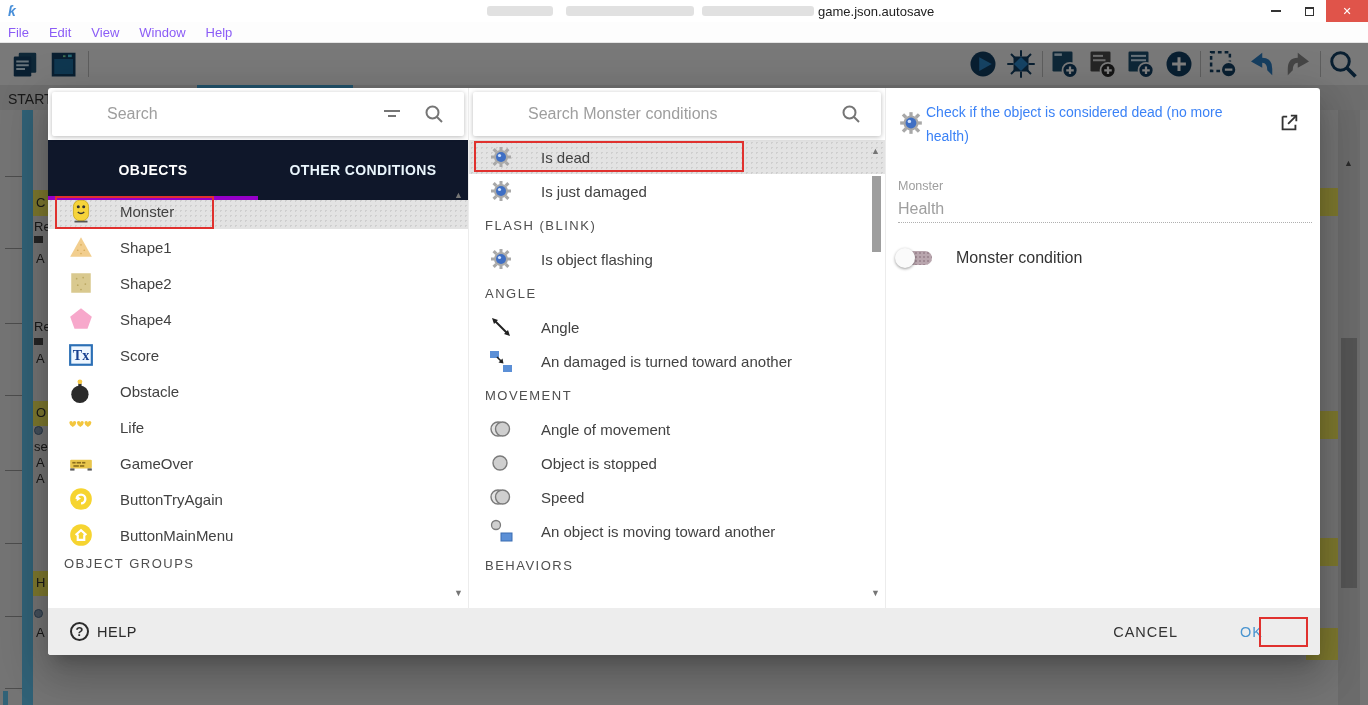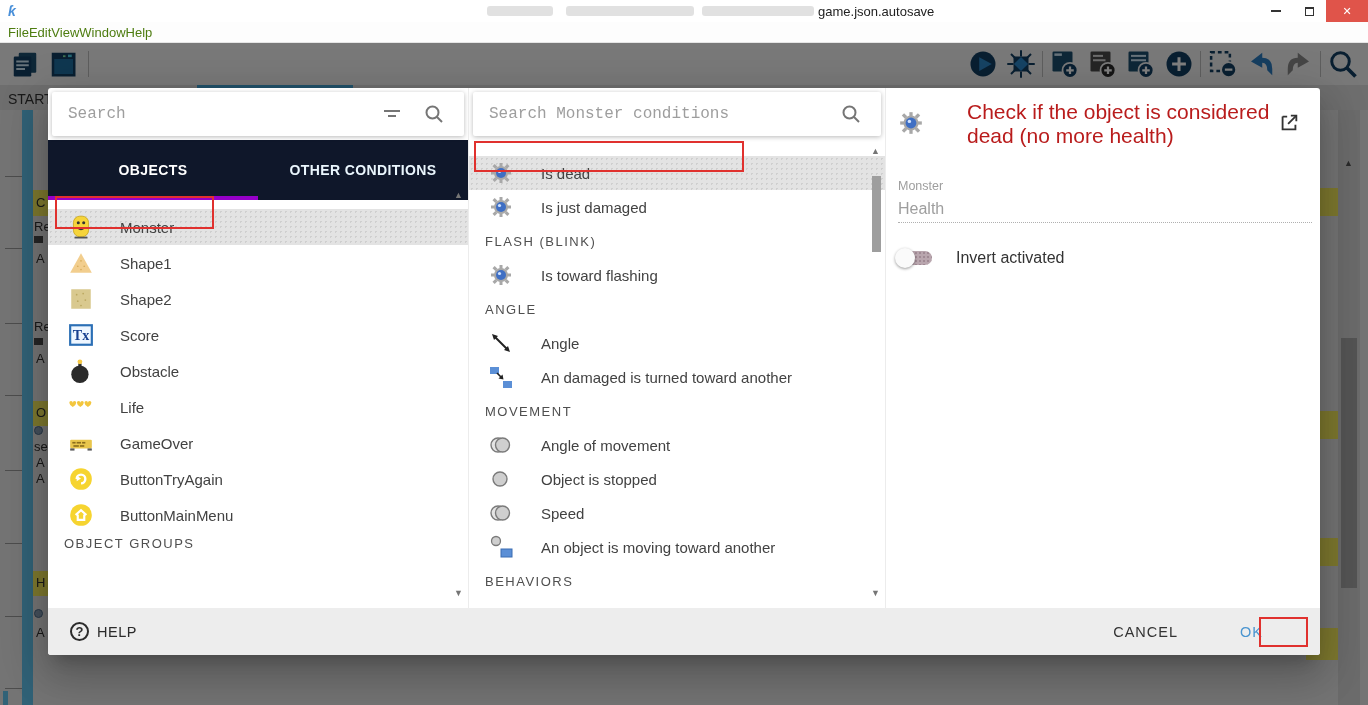--- a/index.html
+++ b/index.html
@@ -16,21 +16,21 @@
   .win-title { position:absolute; left:818px; top:4px; font-size:13px; color:#222;text-align:center; }
   .win-btn { position:absolute; top:0; height:22px; display:flex; align-items:center; justify-content:center; font-size:12px; color:#333; }
   .btn-min { left:1258px; width:36px; }
   .btn-max { left:1292px; width:34px; }
   .btn-close { left:1326px; width:42px; background:#e0544a; color:#fff; font-size:11px; }
   .min-glyph { display:block; width:10px; height:2px; background:#333; }
   .max-glyph { display:block; width:9px; height:9px; border:1px solid #333; border-top-width:2px; }
 
   
   .menubar { position:absolute; left:0; top:22px; width:1368px; height:21px; background:#fdfdfd; border-bottom:1px solid #e5e5e5; display:flex; align-items:center; z-index:30; }
-  .menu-item { font-size:13px; color:#4d7c0f; padding:0 0; }
+  .menu-item { font-size:13px; color:#8b5cf6; padding:0 10px; }
   .menu-item:first-child { padding-left:8px; }
 
   
   .workspace { position:absolute; left:0; top:43px; width:1368px; height:662px; background:#eef0f0; }
   .toolbar { position:absolute; left:0; top:0; width:1368px; height:42px; background:#f2f2f2; }
   .tb-icon { position:absolute; top:6px; width:30px; height:30px; }
   .tb-sep { position:absolute; top:8px; width:1px; height:26px; background:#bdbdbd; }
   .tabbar { position:absolute; left:0; top:42px; width:1368px; height:25px; background:#dcdcdc; }
   .tab-indicator { position:absolute; left:197px; top:0px; width:156px; height:5px; background:#42a5d5; }
   .tab-label { position:absolute; left:8px; top:6px; font-size:14px; color:#333; }
@@ -54,49 +54,49 @@
             box-shadow:0 11px 15px -7px rgba(0,0,0,.2), 0 24px 38px 3px rgba(0,0,0,.14), 0 9px 46px 8px rgba(0,0,0,.12);
             display:flex; flex-direction:column; }
   .dialog-main { flex:1; display:flex; min-height:0; }
   .col { position:relative; height:100%; overflow:hidden; }
   .col1 { width:420px; }
   .col2 { width:417px; border-left:1px solid #ececec; }
   .col3 { flex:1; border-left:1px solid #ececec; }
 
   .search-card { position:absolute; left:4px; top:4px; right:4px; height:44px; background:#fff; border-radius:2px;
                  box-shadow:0 1px 5px rgba(0,0,0,.28); display:flex; align-items:center; z-index:3; }
-  .search-input { flex:1; border:none; outline:none; font-size:16px; color:#333; padding-left:16px; font-family:Liberation Mono, monospace; background:transparent; }
+  .search-input { flex:1; border:none; outline:none; font-size:16px; color:#333; padding-left:16px; font-family:Liberation Sans, sans-serif; background:transparent;margin-left:39px; }
   .search-input::placeholder { color:#9e9e9e; opacity:1; }
   .card-icon { width:24px; height:24px; margin-right:18px; flex:none; }
 
   .tabs { position:absolute; left:0; top:52px; width:100%; height:60px; background:#0f172a; display:flex; z-index:2; }
   .tab { width:50%; display:flex; align-items:center; justify-content:center; font-size:14px; font-weight:bold; color:#fff; letter-spacing:.4px; position:relative; }
   .tab.inactive { color:#eaf6fd; }
   .tab-underline { position:absolute; left:0; bottom:0; width:50%; height:4px; background:#9600c8; }
 
   .obj-list { position:absolute; left:0; top:96px; right:0; bottom:0; padding-top:9px; }
   .obj-row { height:36px; display:flex; align-items:center; position:relative; }
   .obj-row .oicon { width:26px; height:26px; margin-left:20px; flex:none; }
   .obj-row .olabel { margin-left:26px; font-size:15px; color:#424242; }
-  .row-selected { background:#e3e3e3; background-image:radial-gradient(#cfcfcf 1px, transparent 1px); background-size:5px 5px;margin-top:16px; }
+  .row-selected { background:#e3e3e3; background-image:radial-gradient(#cfcfcf 1px, transparent 1px); background-size:5px 5px; }
   .groups-header { margin-top:3px; padding-left:16px; font-size:13px; letter-spacing:1.5px; color:#4f4f4f; }
 
   .cond-list { position:absolute; left:0; top:48px; right:0; bottom:0; padding-top:4px; }
   .cond-row { height:34px; display:flex; align-items:center; }
   .cond-row .cicon { width:24px; height:24px; margin-left:20px; flex:none; }
   .cond-row .clabel { margin-left:28px; font-size:15px; color:#424242; }
   .cond-header { height:34px; display:flex; align-items:center; padding-left:16px; font-size:13px; letter-spacing:1.5px; color:#4f4f4f; }
 
   .mini-scroll-up { position:absolute; right:5px; font-size:9px; color:#757575; z-index:4; }
   .mini-scroll-down { position:absolute; right:5px; bottom:10px; font-size:9px; color:#757575; z-index:4; }
   .mid-thumb { position:absolute; right:4px; top:88px; width:9px; height:76px; background:#9e9e9e; z-index:4; }
 
   
   .detail-gear { position:absolute; left:12px; top:22px; width:26px; height:26px; }
-  .detail-desc { position:absolute; left:40px; top:12px; width:320px; font-size:21px; line-height:24px; color:#b91c1c;margin-left:41px; }
+  .detail-desc { position:absolute; left:40px; top:12px; width:320px; font-size:14px; line-height:24px; color:#3b82f6; }
   .open-icon { position:absolute; right:20px; top:24px; width:22px; height:22px; }
   .behavior-label { position:absolute; left:12px; top:91px; font-size:12.5px; color:#9e9e9e; }
   .behavior-value { position:absolute; left:12px; top:112px; font-size:16px; color:#9e9e9e; }
   .behavior-underline { position:absolute; left:12px; right:8px; top:134px; border-bottom:1px dotted #b0b0b0; }
   .toggle-row { position:absolute; left:12px; top:160px; display:flex; align-items:center; }
   .switch { position:relative; width:34px; height:14px; border-radius:7px; background:#b9a6ae; background-image:radial-gradient(#a08a94 1px, transparent 1px); background-size:4px 4px; margin:3px 0; }
   .knob { position:absolute; left:-3px; top:-3px; width:20px; height:20px; border-radius:50%; background:#fafafa; box-shadow:0 1px 3px rgba(0,0,0,.4); }
   .toggle-label { margin-left:24px; font-size:16px; color:#333; }
 
   
@@ -360,20 +360,28 @@
                   <circle cx="16" cy="13" r=".8"></circle>
                   <circle cx="12" cy="18" r=".8"></circle>
                 </g>
               </svg>
             </span>
             <span class="olabel">Shape2</span>
           </div>
           <div class="obj-row">
             <span class="oicon">
               <svg viewBox="0 0 24 24" width="26" height="26">
+                <polygon points="12,2 22,10 18,21 6,21 2,10" fill="#f7a8cb"></polygon>
+              </svg>
+            </span>
+            <span class="olabel">Shape4</span>
+          </div>
+          <div class="obj-row">
+            <span class="oicon">
+              <svg viewBox="0 0 24 24" width="26" height="26">
                 <rect x="2" y="3" width="20" height="18" fill="#eef6ff" stroke="#2b6fb5" stroke-width="2"></rect>
                 <text x="12" y="17" font-size="13" font-weight="bold" fill="#173f8f" text-anchor="middle" font-family="Liberation Serif, serif">Tx</text>
               </svg>
             </span>
             <span class="olabel">Score</span>
           </div>
           <div class="obj-row">
             <span class="oicon">
               <svg viewBox="0 0 24 24" width="26" height="26">
                 <circle cx="11" cy="15" r="8" fill="#2b2b2b"></circle>
@@ -500,21 +508,21 @@
                   <rect x="18" y="10.5" width="4" height="3"></rect>
                   <rect x="4" y="4" width="4" height="3" transform="rotate(45 6 5.5)"></rect>
                   <rect x="16" y="4" width="4" height="3" transform="rotate(-45 18 5.5)"></rect>
                   <rect x="4" y="17" width="4" height="3" transform="rotate(-45 6 18.5)"></rect>
                   <rect x="16" y="17" width="4" height="3" transform="rotate(45 18 18.5)"></rect>
                 </g>
                 <circle cx="12" cy="12" r="5" fill="#3f6fc4"></circle>
                 <circle cx="10.5" cy="10.5" r="1.6" fill="#cfe2ff"></circle>
               </svg>
             </span>
-            <span class="clabel">Is toward flashing</span>
+            <span class="clabel">Is object flashing</span>
           </div>
           <div class="cond-header">ANGLE</div>
           <div class="cond-row">
             <span class="cicon">
               <svg viewBox="0 0 24 24" width="24" height="24">
                 <line x1="5" y1="5" x2="19" y2="19" stroke="#222" stroke-width="2"></line>
                 <polygon points="3,3 9,5 5,9" fill="#222"></polygon>
                 <polygon points="21,21 15,19 19,15" fill="#222"></polygon>
               </svg>
             </span>
@@ -600,21 +608,21 @@
             <line x1="20" y1="4" x2="11" y2="13" stroke="#333" stroke-width="2"></line>
           </svg>
       </span>
       <span class="behavior-label">Monster</span>
       <span class="behavior-value">Health</span>
       <div class="behavior-underline"></div>
       <div class="toggle-row">
         <span class="switch">
             <span class="knob"></span>
           </span>
-        <span class="toggle-label">Invert activated</span>
+        <span class="toggle-label">Monster condition</span>
       </div>
     </div>
   </div>
 
   <div class="dialog-footer">
     <span class="help-btn">
       <span class="help-circle">?</span>
       <span class="help-text">HELP</span>
     </span>
     <span class="footer-spacer"></span>

